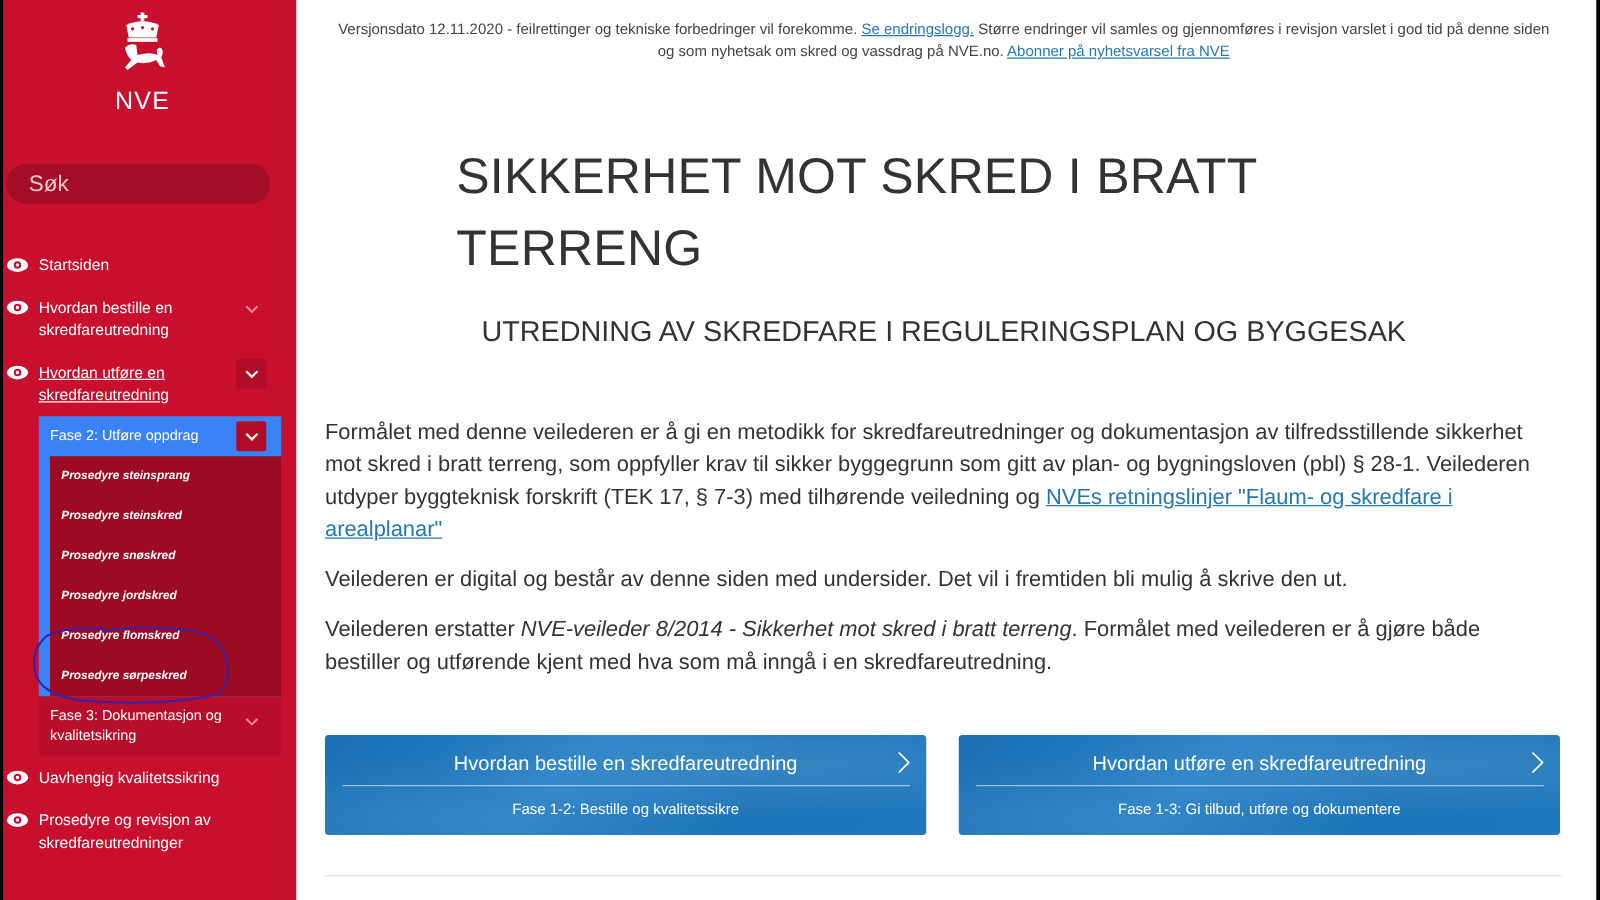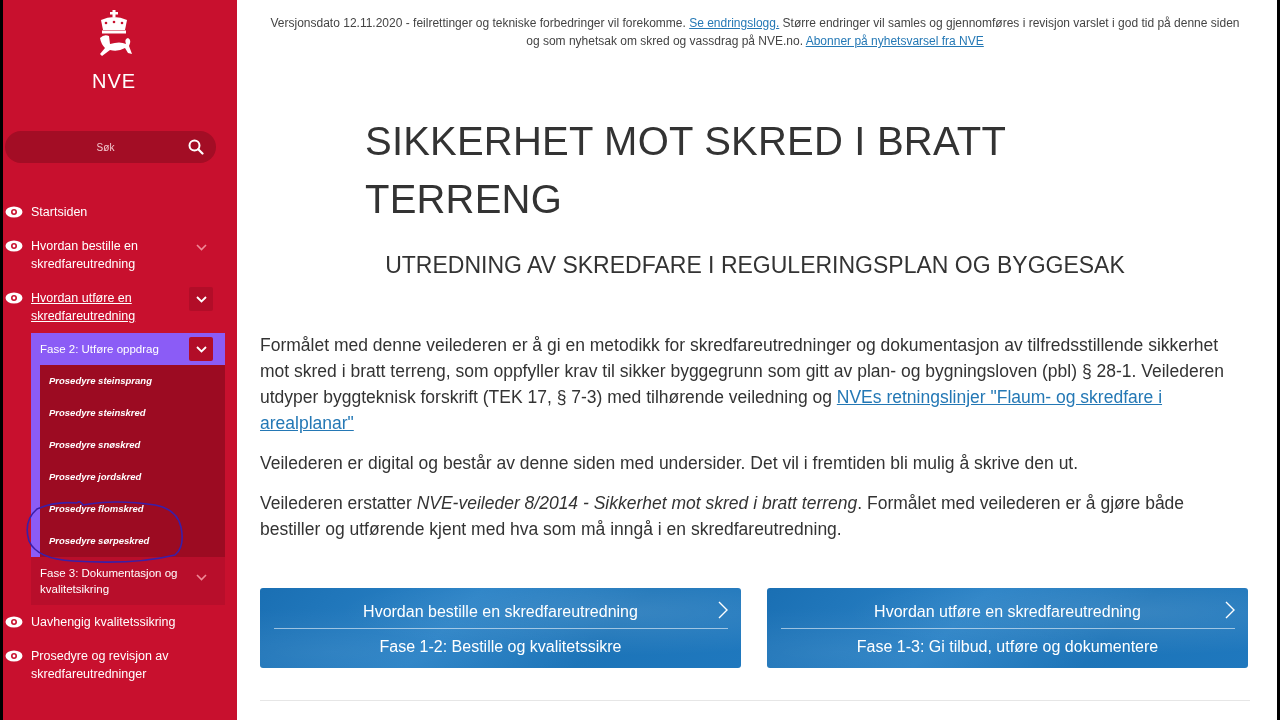--- a/index.html
+++ b/index.html
@@ -8,21 +8,21 @@
 
   .frame { position: absolute; left: 3px; top: 0; width: 1274px; height: 720px; background: #fff; overflow: hidden; }
 
   
   .sidebar { position: absolute; left: 0; top: 0; width: 234px; height: 720px; background: #c8102e; color: #fff; }
   .logo { position: absolute; left: 0; top: 8px; width: 222px; text-align: center; }
   .logo svg { display: block; margin: 0 auto; }
   .logo-text { font-size: 20px; letter-spacing: 1px; margin-top: 6px; color: #fff; }
 
   .search { position: absolute; left: 2px; top: 131px; width: 211px; height: 32px; background: #a30d25; border-radius: 16px; display: flex; align-items: center; padding: 0 12px 0 18px; }
-  .search input { flex: 1; background: transparent; border: none; outline: none; color: #eab308; font-family: "Liberation Sans", sans-serif; font-size: 10px; text-align: center; }
+  .search input { flex: 1; background: transparent; border: none; outline: none; color: #eab308; font-family: "Liberation Sans", sans-serif; font-size: 18px; }
   .search input::placeholder { color: #f3c9cf; }
   .search .search-icon { width: 16px; height: 16px; }
 
   .nav { position: absolute; left: 0; top: 195px; width: 222px; }
   .nav-item { position: relative; display: flex; align-items: flex-start; font-size: 12.5px; line-height: 18px; color: #fff; }
   .nav-item .eye { position: absolute; left: 2px; width: 18px; height: 12px; }
   .nav-item .label { display: block; }
   .nav-item .chev { position: absolute; right: 12px; width: 24px; height: 24px; display: flex; align-items: center; justify-content: center; }
   .chev svg { width: 11px; height: 7px; }
   .chev.active { background: #b20d28; border-radius: 2px; }
@@ -31,21 +31,21 @@
   .lvl1 { padding: 8px 40px 8px 28px; }
   .lvl1 .eye { top: 11px; }
   .lvl1 .chev { top: 6px; }
   .lvl1.open .label { text-decoration: underline; }
 
   .sub { background: #b80e2b; margin-left: 28px; }
   .lvl2 { padding: 8px 40px 8px 9px; font-size: 11.5px; line-height: 16px; }
   .lvl2 .chev { top: 4px; }
   .sub3 { background: #9c0b22; margin-left: 0; }
   .lvl3 { padding: 9px 10px 9px 18px; font-size: 9.5px; font-weight: bold; line-height: 14px; height: 32px; font-style: italic; }
-  .lvl2-open-wrap { background: #8b5cf6; }
+  .lvl2-open-wrap { background: #3b82f6; }
 
   .annotation { position: absolute; left: 22px; top: 497px; width: 160px; height: 68px; pointer-events: none; }
 
   
   .main { position: absolute; left: 222px; top: 0; width: 1052px; height: 720px; }
   .notice { position: absolute; left: 40px; top: 14px; width: 980px; text-align: center; font-size: 12px; line-height: 18px; color: #444; }
   .notice a { color: #2478b5; text-decoration: underline; }
 
   .title { position: absolute; left: 140px; top: 112px; width: 780px; text-align: left; font-size: 40px; line-height: 58px; color: #333; font-weight: normal; letter-spacing: 0.2px; }
   .subtitle { position: absolute; left: 60px; top: 250px; width: 940px; text-align: center; font-size: 23px; line-height: 30px; color: #333; font-weight: normal; }
@@ -55,21 +55,21 @@
   .body a { color: #2478b5; text-decoration: underline; }
   .body em { font-style: italic; }
 
   .cards { position: absolute; left: 35px; top: 588px; width: 990px; height: 80px; }
   .card { position: absolute; top: 0; width: 481px; height: 80px; border-radius: 3px; background: linear-gradient(135deg, #1a6fb3 0%, #2a82c6 40%, #1c74b8 70%, #1f78be 100%); color: #fff; overflow: hidden; cursor: pointer; }
   .card::before { content: ""; position: absolute; inset: 0; background: radial-gradient(ellipse at 75% 30%, rgba(255,255,255,0.12), rgba(255,255,255,0) 55%), radial-gradient(ellipse at 15% 80%, rgba(255,255,255,0.06), rgba(255,255,255,0) 50%); }
   .card-1 { left: 0; }
   .card-2 { left: 507px; }
   .card-title { position: absolute; left: 0; top: 14px; width: 100%; text-align: center; font-size: 16px; line-height: 20px; }
   .card-rule { position: absolute; left: 14px; right: 13px; top: 40px; height: 1px; background: rgba(255,255,255,0.55); }
-  .card-sub { position: absolute; left: 0; top: 51px; width: 100%; text-align: center; font-size: 16px; line-height: 16px; }
+  .card-sub { position: absolute; left: 0; top: 51px; width: 100%; text-align: center; font-size: 12px; line-height: 16px; }
   .card-arrow { position: absolute; right: 12px; top: 12px; width: 12px; height: 20px; }
 
   .divider { position: absolute; left: 35px; top: 700px; width: 990px; height: 1px; background: #e6e6e6; }
 </style>
 </head>
 <body>
 
 <div class="frame">
 
   <aside class="sidebar">

